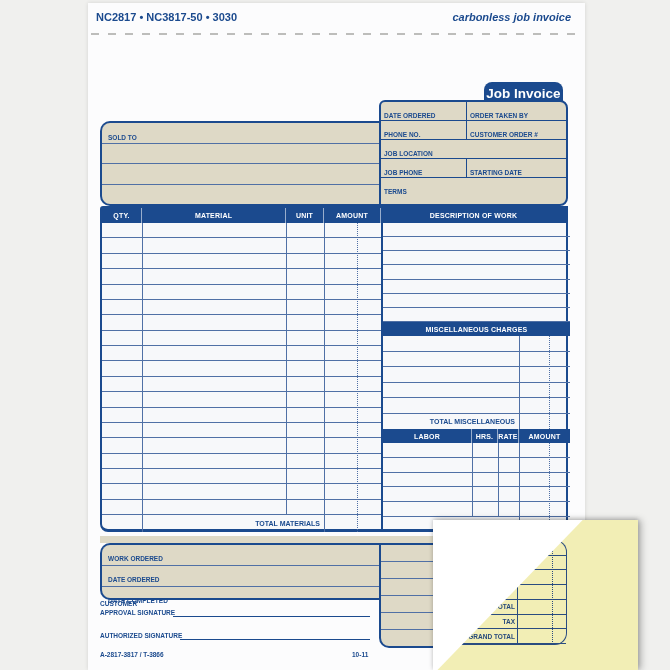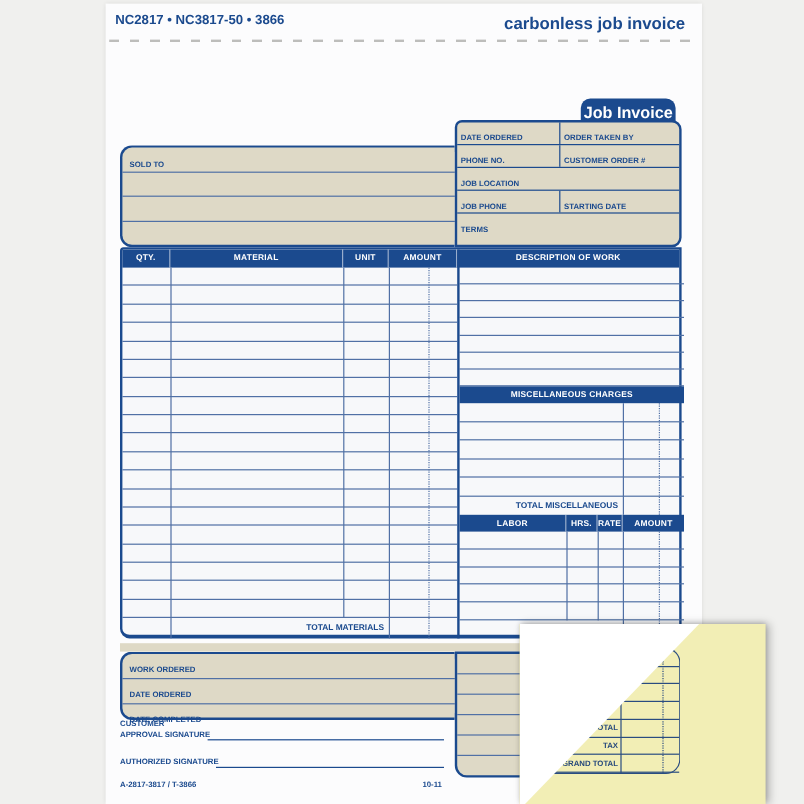--- a/index.html
+++ b/index.html
@@ -15,21 +15,21 @@
   body{background:var(--bg);position:relative;overflow:hidden;
        font-family:"Liberation Sans","DejaVu Sans",sans-serif;}
   .abs{position:absolute;}
   .lbl{font-weight:700;font-size:6.5px;line-height:1;color:var(--blue);letter-spacing:0;}
   .band-txt{font-weight:700;font-size:7px;line-height:1;color:#fff;letter-spacing:.2px;}
 
   
   .paper{position:absolute;left:88px;top:3px;width:497px;height:667px;
          background:var(--paper);box-shadow:0 0 4px rgba(0,0,0,.12);}
   .plate-left{left:8px;top:8px;font-size:11px;font-weight:700;color:var(--blue);}
-  .plate-right{right:14px;top:8px;font-size:14px;font-weight:700;color:var(--blue);}
+  .plate-right{right:14px;top:8px;font-size:11px;font-weight:700;color:var(--blue);font-style:italic;}
   .perforation{left:3px;right:3px;top:30px;height:2px;
     background:repeating-linear-gradient(90deg,#bdbdbb 0 8px,transparent 8px 17px);}
 
   
   .tab{left:396px;top:79px;width:79px;height:22px;background:var(--blue);
        border-radius:8px 8px 0 0;display:flex;align-items:center;justify-content:center;
        color:#fff;font-weight:700;font-size:13.5px;}
 
   
   .grid{left:291px;top:97px;width:189px;height:106px;background:var(--beige);
@@ -94,21 +94,21 @@
   .cdot{position:absolute;top:0;bottom:0;border-left:1px dotted #2a4c80;}
   .fold{position:absolute;left:433px;top:520px;width:205px;height:150px;z-index:6;
         clip-path:polygon(0 0,73% 0,2.2% 100%,0 100%);
         background:linear-gradient(115deg,#ffffff 55%,#f7f6ee 85%,#e9e6d2 99%);}
 </style>
 </head>
 <body>
 
 <div class="paper">
 
-  <div class="abs plate-left">NC2817 • NC3817-50 • 3866</div>
+  <div class="abs plate-left">NC2817 • NC3817-50 • 3030</div>
   <div class="abs plate-right">carbonless job invoice</div>
   <div class="abs perforation"></div>
 
   <div class="abs tab">Job Invoice</div>
 
   <div class="abs sold-to">
     <div class="sold-label-row">
       <span class="lbl">SOLD TO</span>
     </div>
     <div class="sold-rows no-last">

